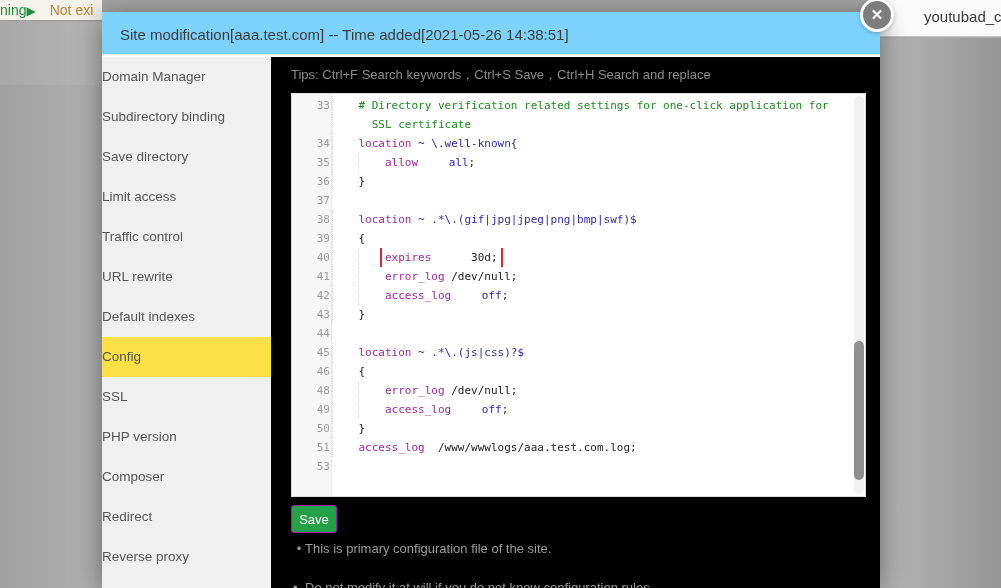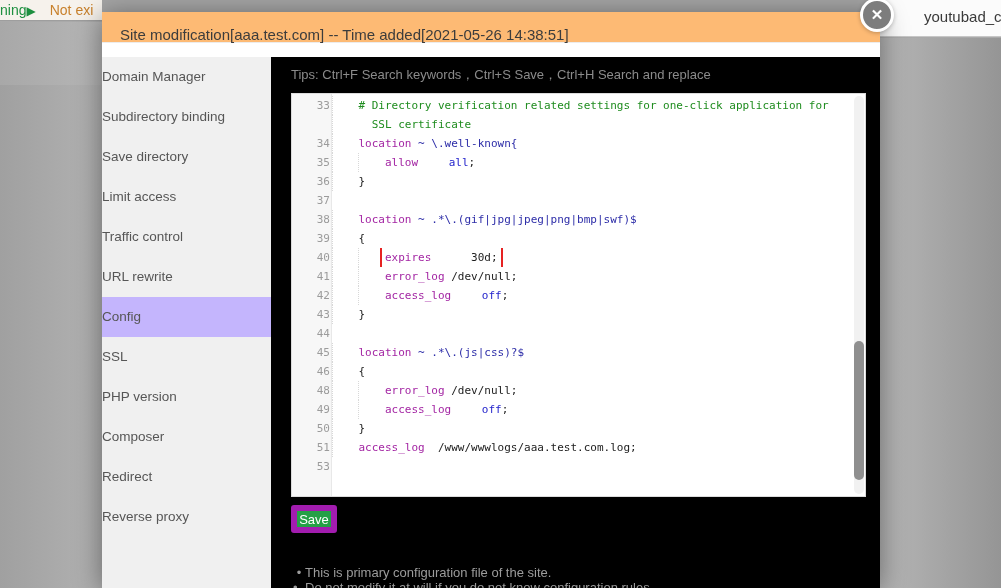--- a/index.html
+++ b/index.html
@@ -24,35 +24,35 @@
   .bg-right-white { position:absolute; left:0; top:0; width:121px; height:37px;
                     background:#fbfbfb; border-bottom:1px solid #c6c6c6;
                     color:#3a3a3a; font-size:15px; line-height:34px; padding-left:44px;
                     white-space:nowrap; overflow:hidden; }
   .bg-right-rest { position:absolute; left:0; top:38px; width:121px; height:550px;
                    background:linear-gradient(to right,#b6b6b6,#959595); }
 
   
   .modal { position:absolute; left:102px; top:12px; width:778px; height:576px;
            background:#fff; box-shadow:0 4px 26px rgba(0,0,0,.45); }
-  .modal-header { position:absolute; left:0; top:0; right:0; height:31px;
-                  background:#fdba74; border-bottom:1px solid #ececec; }
+  .modal-header { position:absolute; left:0; top:0; right:0; height:43px;
+                  background:#7dd3fc; border-bottom:1px solid #ececec; }
   .modal-title { font-size:15px; color:#3c3c3c; line-height:45px; padding-left:18px;
                  white-space:nowrap; overflow:hidden; }
   .close-btn { position:absolute; left:860px; top:-2px; width:34px; height:34px;
                border-radius:50%; background:#7d7d7d; border:3px solid #fff;
                color:#fff; font-size:15px; font-weight:bold; text-align:center;
                line-height:28px; cursor:pointer; z-index:10;
                box-shadow:0 1px 4px rgba(0,0,0,.25); }
 
   
   .sidebar { position:absolute; left:0; top:45px; bottom:0; width:169px; background:#f0f0f0; }
   .side-item { height:40px; line-height:40px; padding-left:0; font-size:13.5px;
                color:#565656; cursor:pointer; white-space:nowrap; overflow:hidden; }
-  .side-item.active { background:#c4b5fd; }
+  .side-item.active { background:#fde047; }
 
   
   .content { position:absolute; left:169px; top:45px; right:0; bottom:0; background:#000000; }
   .tips { position:absolute; left:20px; top:9px; font-size:13px; color:#8b8b8b; white-space:nowrap; }
 
   .editor { position:absolute; left:20px; top:36px; width:575px; height:404px;
             border:1px solid #dcdcdc; background:#fff; overflow:hidden; }
   .gutter-bg { position:absolute; left:0; top:0; bottom:0; width:40px;
                background:#f7f7f7; border-right:1px solid #e8e8e8; }
   .rows { position:absolute; left:0; top:2px; right:14px;
@@ -69,26 +69,26 @@
   .tok-a { color:#2424cc;margin-left:24px; }
   .tok-p { color:#1c1c1c; }
   .red-box { outline:2px solid #e62222; outline-offset:3px; }
 
   .scrollbar { position:absolute; right:1px; top:2px; bottom:2px; width:10px;
                background:#f1f1f1; border-radius:6px; }
   .sb-thumb { position:absolute; left:0; width:10px; top:61.5%; height:35%;
               background:#8f8f8f; border-radius:6px; cursor:pointer; }
 
   .save-btn { position:absolute; left:20px; top:448px; width:46px; height:28px;
-              background:#24a046; border:6px solid #a21caf; border-radius:3px;
+              background:#24a046; border:1px solid #a21caf; border-radius:3px;
               color:#fff; font-size:13px; cursor:pointer;
               font-family:"Liberation Sans", sans-serif; }
   .note { position:absolute; left:22px; font-size:13px; color:#9c9c9c; white-space:nowrap; }
   .note .dot { display:inline-block; width:12px; color:#9c9c9c; }
-  .note-1 { top:508px;text-align:center; }
+  .note-1 { top:484px;text-align:center; }
   .note-2 { top:523px; }
 </style>
 </head>
 <body>
 
 <div class="bg-col-left">
   <div class="bg-left-strip">
     <span class="bg-status">ning</span><span class="bg-play">▶</span><span class="bg-notexist">Not exi</span>
   </div>
   <div class="bg-left-band"></div>
@@ -105,20 +105,21 @@
     <div class="modal-title">Site modification[aaa.test.com] -- Time added[2021-05-26 14:38:51]</div>
   </div>
 
   <div class="sidebar" id="sidebar">
       <div class="side-item">Domain Manager</div>
       <div class="side-item">Subdirectory binding</div>
       <div class="side-item">Save directory</div>
       <div class="side-item">Limit access</div>
       <div class="side-item">Traffic control</div>
       <div class="side-item">URL rewrite</div>
+      <div class="side-item">Default indexes</div>
       <div class="side-item active">Config</div>
       <div class="side-item">SSL</div>
       <div class="side-item">PHP version</div>
       <div class="side-item">Composer</div>
       <div class="side-item">Redirect</div>
       <div class="side-item">Reverse proxy</div>
     </div>
 
   <div class="content">
     <div class="tips">Tips: Ctrl+F Search keywords，Ctrl+S Save，Ctrl+H Search and replace</div>

